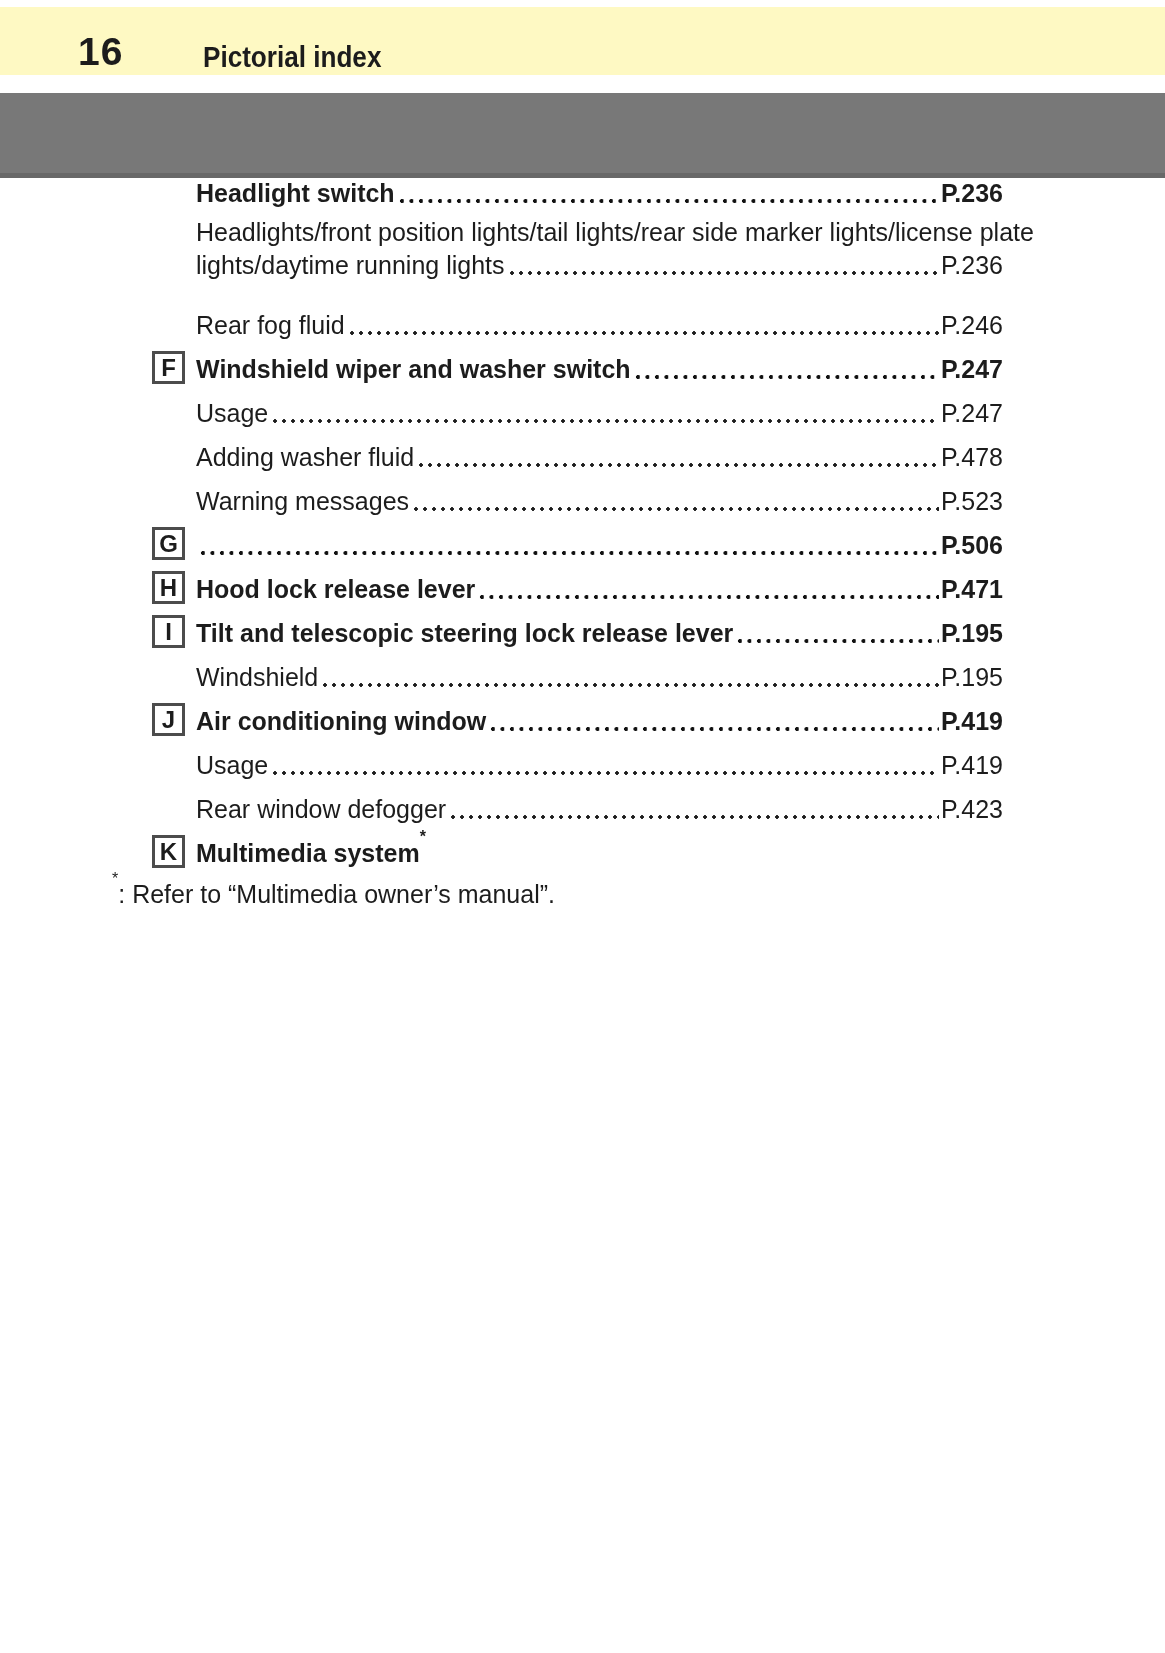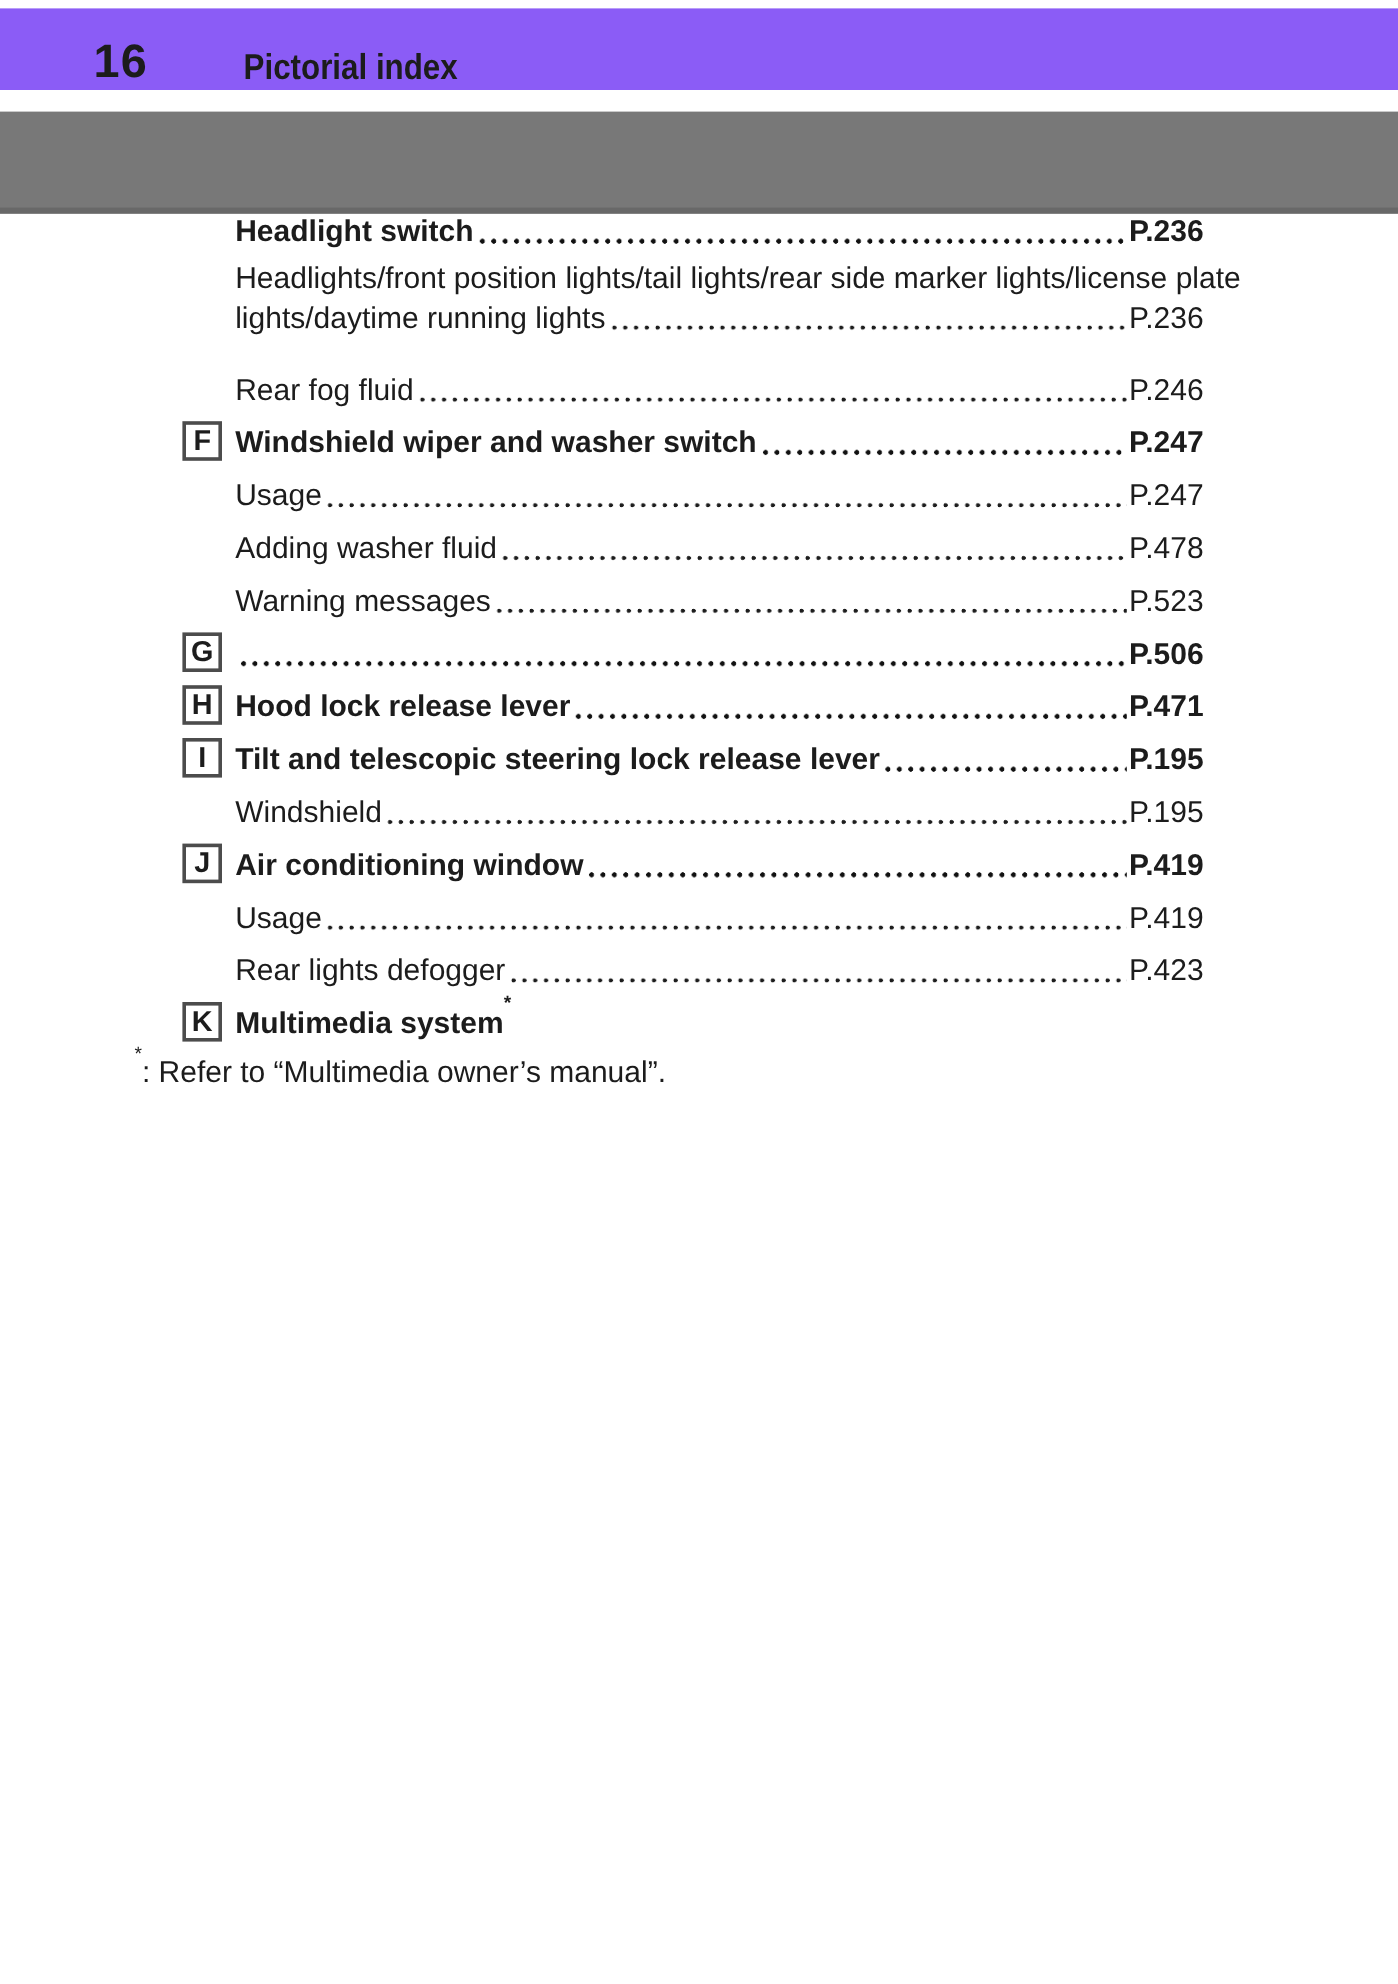--- a/index.html
+++ b/index.html
@@ -7,21 +7,21 @@
     width:1165px;height:1653px;
     background:#ffffff;
     font-family:"Liberation Sans", sans-serif;
     color:#1c1c1c;
     position:relative;
     overflow:hidden;
   }
   
   .pageheader{
     position:absolute;top:7px;left:0;right:0;height:68px;
-    background:#8b5cf6;
+    background:#fef9c3;
   }
   .pagenum{
     position:absolute;left:78px;top:25px;
     font-size:39px;line-height:39px;font-weight:bold;letter-spacing:1px;
   }
   .sectiontitle{
     position:absolute;left:203px;top:35px;
     font-size:30px;line-height:30px;font-weight:bold;
     transform:scaleX(.87);transform-origin:left center;
     white-space:nowrap;
@@ -166,21 +166,21 @@
         <span class="label">Air conditioning window</span>
         <span class="leader"></span>
         <span class="pageno">P.419</span>
       </div>
       <div class="row sub">
         <span class="label">Usage</span>
         <span class="leader"></span>
         <span class="pageno">P.419</span>
       </div>
       <div class="row sub">
-        <span class="label">Rear lights defogger</span>
+        <span class="label">Rear window defogger</span>
         <span class="leader"></span>
         <span class="pageno">P.423</span>
       </div>
       <div class="row main">
         <span class="letterbox">K</span>
         <span class="label">Multimedia system<sup class="star">*</sup></span>
       </div>
     </main>
 
   <div class="footnote"><sup>*</sup><span>: Refer to “Multimedia owner’s manual”.</span></div>

